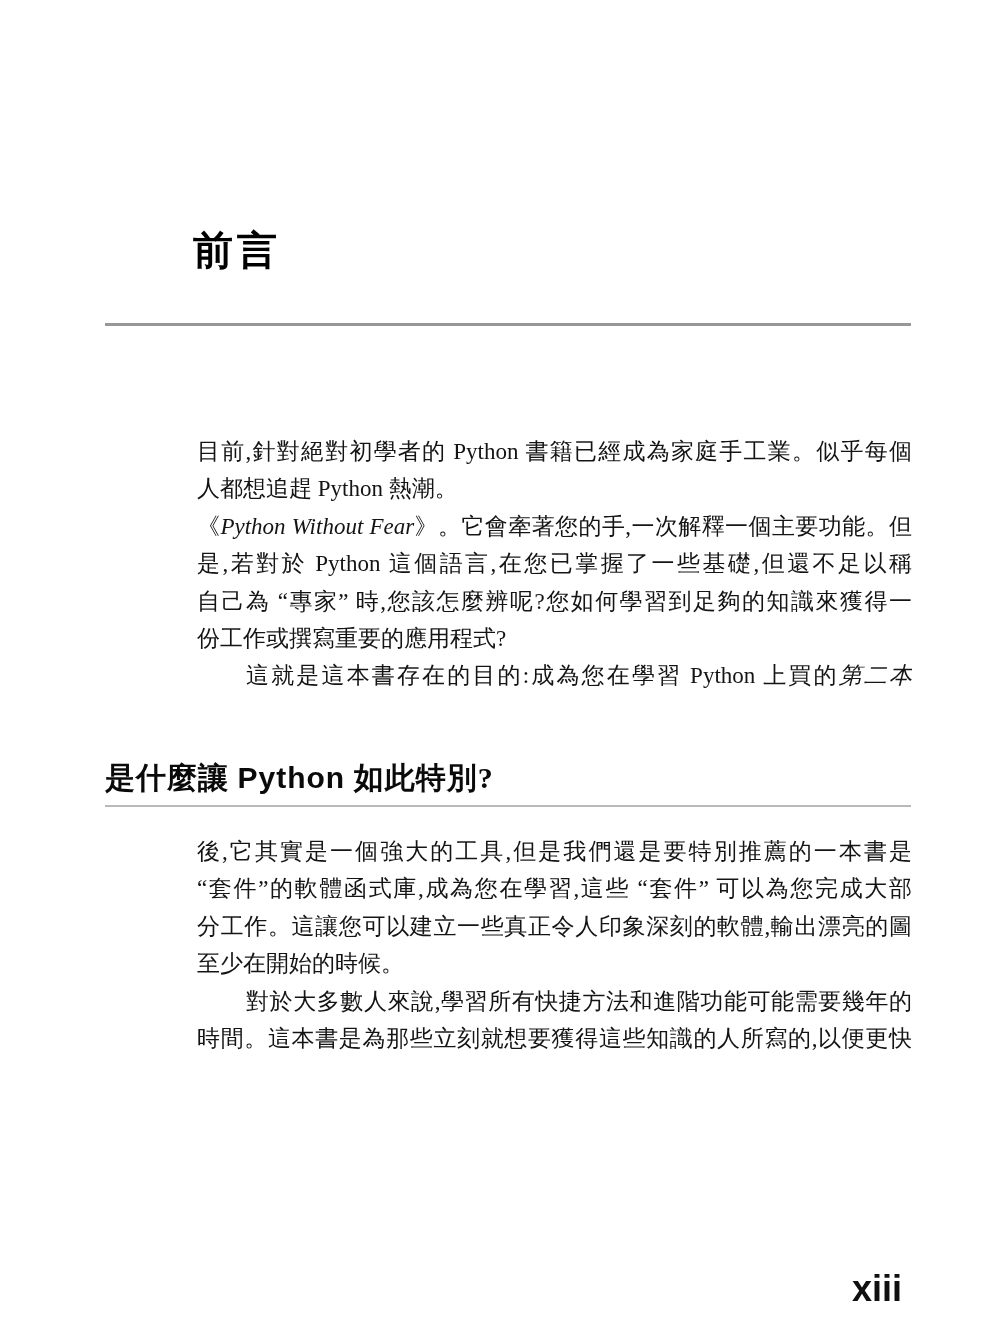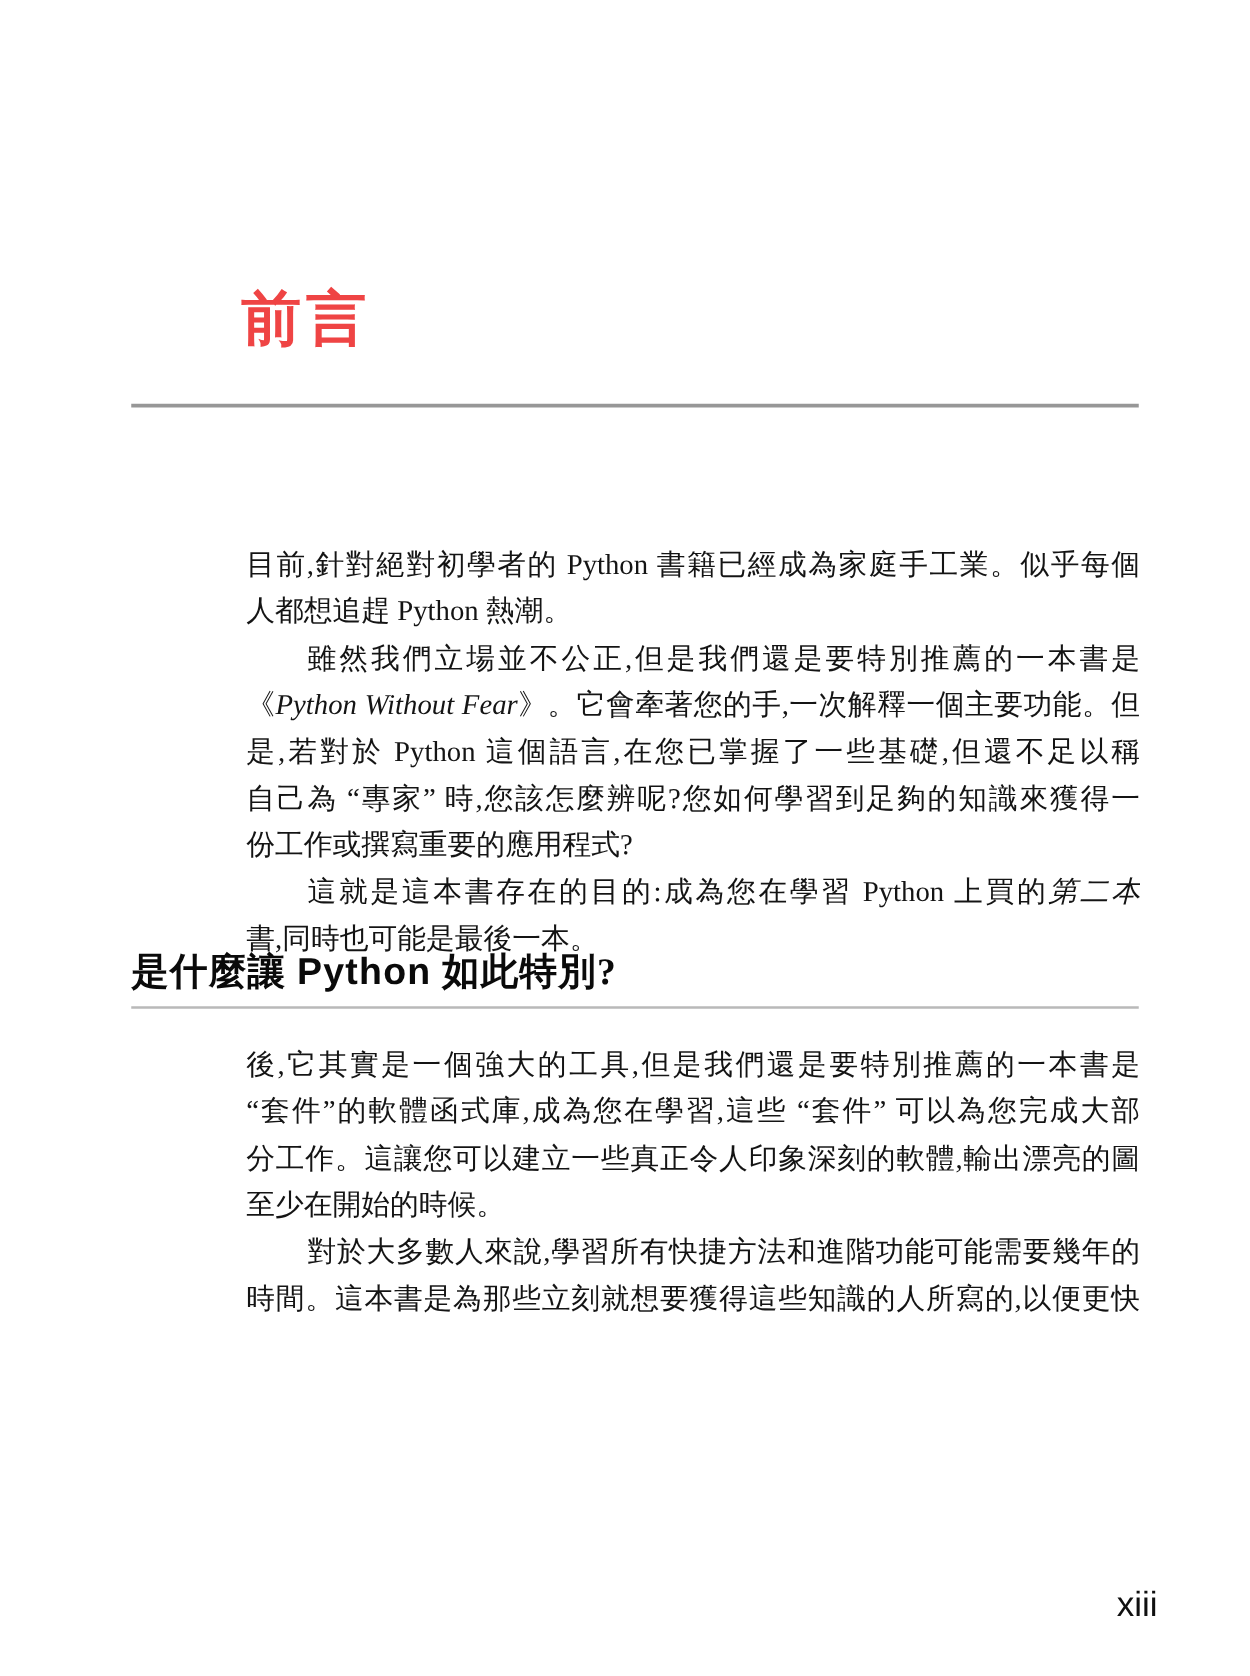--- a/index.html
+++ b/index.html
@@ -14,25 +14,25 @@
     background: #ffffff;
     font-family: "Liberation Serif", "DejaVu Serif", serif;
     color: #111111;
     overflow: hidden;
   }
   .page-title {
     position: absolute;
     left: 193px;
     top: 228px;
     margin: 0;
-    font-size: 48px;
+    font-size: 40px;
     line-height: 1.15;
     font-weight: 700;
     letter-spacing: 4px;
-    color: #ef4444;
+    color: #000000;
   }
   .title-rule {
     position: absolute;
     left: 105px;
     top: 323px;
     width: 806px;
     height: 3px;
     background: #979797;
   }
   .textblock {
@@ -83,49 +83,48 @@
   .heading-rule {
     position: absolute;
     left: 105px;
     top: 805px;
     width: 806px;
     height: 2px;
     background: #b9b9b9;
   }
   .page-number {
     position: absolute;
-    right: 74px;
+    right: 98px;
     top: 1268px;
     font-family: "Liberation Sans", "DejaVu Sans", sans-serif;
-    font-size: 28px;
+    font-size: 36px;
     color: #101010;
+    font-weight: bold;
   }
 </style>
 </head>
 <body>
 
 <div class="page">
 
   <h1 class="page-title">前言</h1>
 
   <div class="title-rule"></div>
 
   <div class="textblock intro-block">
 
     <div class="line">目前,針對絕對初學者的 Python 書籍已經成為家庭手工業。似乎每個</div>
     <div class="line last">人都想追趕 Python 熱潮。</div>
 
-    <div class="line indent">雖然我們立場並不公正,但是我們還是要特別推薦的一本書是</div>
     <div class="line"><span>《</span><span class="em-latin">Python Without Fear</span><span>》。它會牽著您的手,一次解釋一個主要功能。但</span></div>
     <div class="line">是,若對於 Python 這個語言,在您已掌握了一些基礎,但還不足以稱</div>
     <div class="line">自己為 “專家” 時,您該怎麼辨呢?您如何學習到足夠的知識來獲得一</div>
     <div class="line last">份工作或撰寫重要的應用程式?</div>
 
     <div class="line indent"><span>這就是這本書存在的目的:成為您在學習 Python 上買的</span><span class="em-cjk">第二本</span></div>
-    <div class="line last">書,同時也可能是最後一本。</div>
   </div>
 
   <h2 class="section-heading"><span>是什麼讓 </span><span class="latin-bold">Python</span><span> 如此特別?</span></h2>
 
   <div class="heading-rule"></div>
 
   <div class="textblock section-block">
 
     <div class="line">後,它其實是一個強大的工具,但是我們還是要特別推薦的一本書是</div>
     <div class="line">“套件”的軟體函式庫,成為您在學習,這些 “套件” 可以為您完成大部</div>

